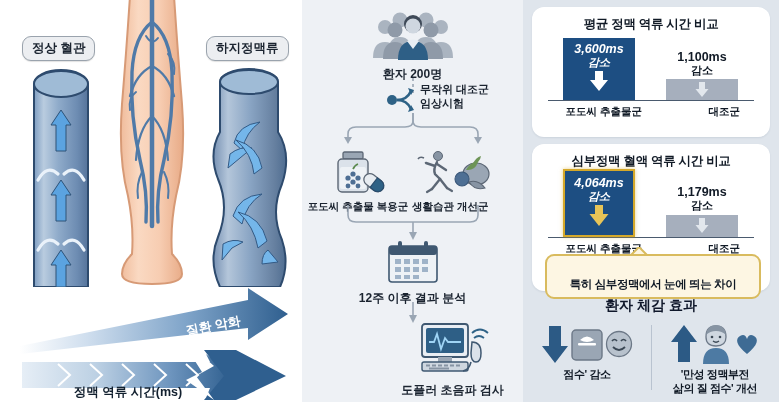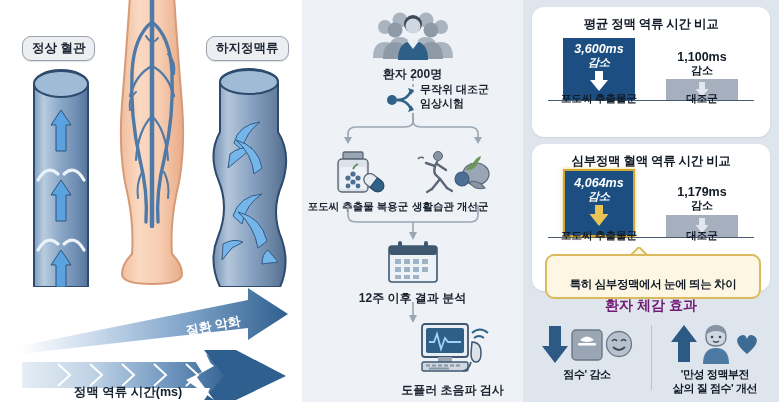--- a/index.html
+++ b/index.html
@@ -62,33 +62,33 @@
   .bar-ctrl{left:134px;width:72px;background:#a6afbd;}
   .bar-val{font-size:12.5px;font-weight:bold;line-height:1.12;}
   .bar-sub{font-size:11px;font-weight:bold;line-height:1.12;}
   .bar-test .bar-val,.bar-test .bar-sub{color:#ffffff;font-style:italic;}
   .bar-ctrl-txt{
     position:absolute;left:134px;width:72px;text-align:center;color:#111a26;
   }
   .bar-ctrl-txt .bar-val{font-size:12.5px;}
   .dn-arrow{display:block;margin:3px auto 0;}
   .axis-lab{
-    position:absolute;bottom:13px;text-align:center;font-size:10.5px;font-weight:bold;color:#111a26;font-family:Liberation Serif, serif;
+    position:absolute;bottom:0;text-align:right;font-size:10.5px;font-weight:bold;color:#111a26;
   }
   .axis-test{left:24px;width:86px;}
   .axis-ctrl{left:132px;width:76px;}
   .callout{
     position:absolute;left:13px;top:110px;width:212px;background:#fdf6e3;
     border:2px solid #d9bb5e;border-radius:9px;text-align:center;
     font-size:11.5px;font-weight:bold;color:#111a26;padding:21px 0 5px;letter-spacing:-.4px;
   }
   .callout-tail{position:absolute;left:96px;top:103px;}
 
   .effects{position:absolute;left:0;top:297px;width:256px;}
-  .effects-title{text-align:center;font-size:14px;font-weight:bold;color:#701a75;}
+  .effects-title{text-align:center;font-size:14px;font-weight:bold;color:#0f172a;}
   .effects-row{display:flex;margin-top:6px;}
   .effect{flex:1;text-align:center;position:relative;}
   .effect + .effect:before{
     content:"";position:absolute;left:0;top:4px;bottom:6px;width:1px;background:#b9c3d0;
   }
   .effect-ico{height:46px;display:flex;align-items:center;justify-content:center;gap:1px;}
   .effect-cap{
     font-size:11px;font-weight:bold;color:#111a26;line-height:1.25;margin-top:1px;letter-spacing:-.4px;
   }
 </style>

